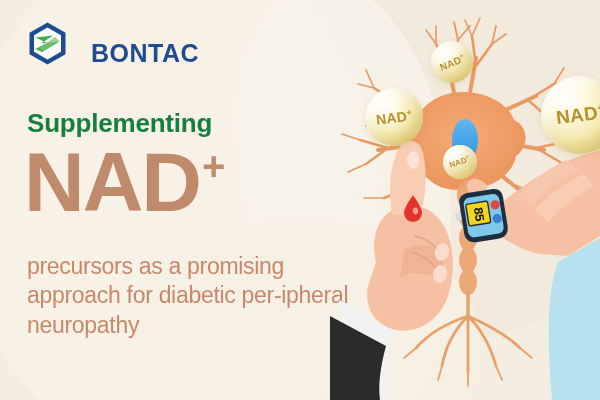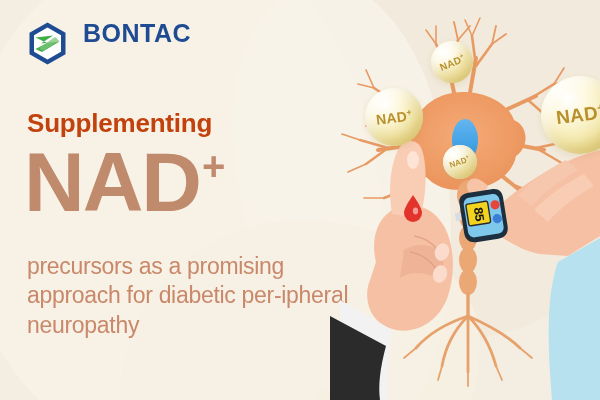--- a/index.html
+++ b/index.html
@@ -27,31 +27,31 @@
     background:#f6f0e4;border-radius:50% 50% 40% 60% / 60% 40% 60% 40%;
     opacity:.8;
   }
   .bg-wave{
     position:absolute;left:240px;top:-20px;width:210px;height:440px;
     background:#f8f3e9;
     border-radius:48% 52% 40% 60% / 35% 45% 55% 65%;
     transform:rotate(-6deg);opacity:.85;
   }
   
-  .logo{position:absolute;left:25px;top:21px;display:flex;align-items:flex-start;gap:13px;}
+  .logo{position:absolute;left:25px;top:21px;display:flex;align-items:flex-end;gap:21px;}
   .logo-mark{width:45px;height:45px;display:block;}
   .logo-word{
     font-family:"Liberation Sans", sans-serif;
     font-weight:bold;font-size:25px;letter-spacing:.5px;
     color:#1f4b92;line-height:1;position:relative;
   }
   
   .txt-pre{
     position:absolute;left:27px;top:108px;
-    font-size:26px;font-weight:bold;color:#c2410c;letter-spacing:-.2px;
+    font-size:26px;font-weight:bold;color:#15803d;letter-spacing:-.2px;
     font-family:"Liberation Sans", sans-serif;
   }
   .txt-big{
     position:absolute;left:24px;top:140px;
     font-size:84px;font-weight:bold;color:#c08a6d;line-height:1;
     letter-spacing:-2px;font-family:"Liberation Sans", sans-serif;
     display:flex;align-items:flex-start;
   }
   .txt-big .sup{font-size:40px;line-height:1;margin-top:6px;margin-left:2px;font-weight:bold;}
   .txt-body{

